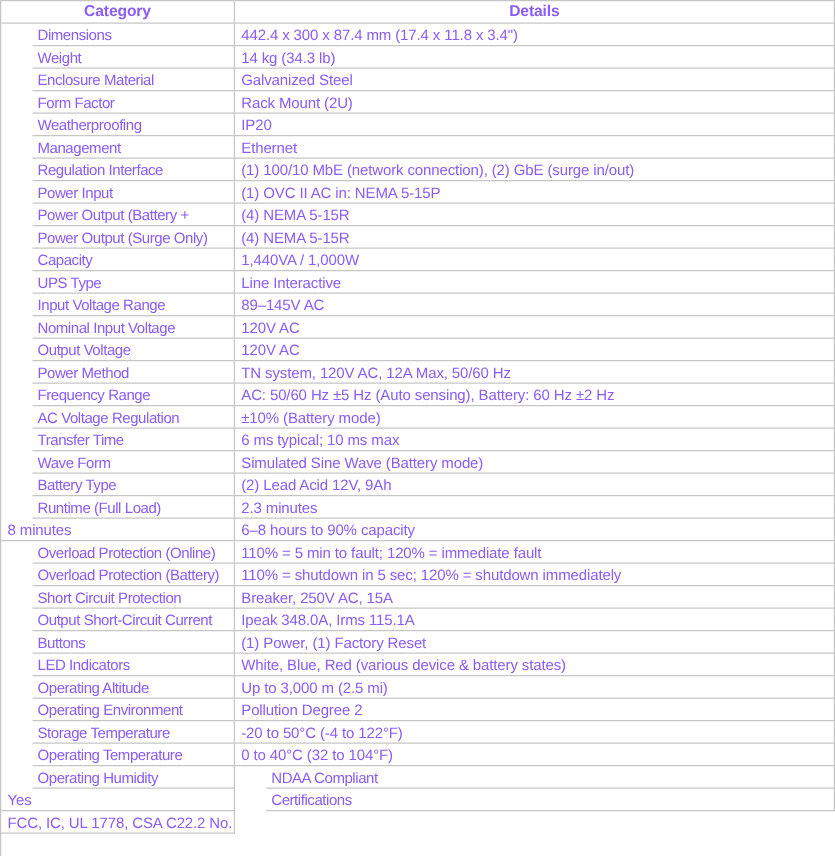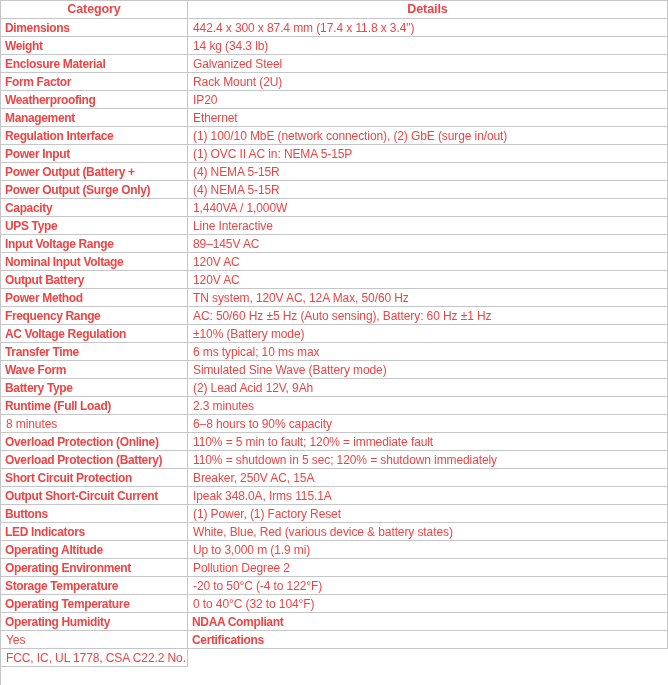--- a/index.html
+++ b/index.html
@@ -9,42 +9,43 @@
     font-family: "Liberation Sans", sans-serif;
   }
   .spec-table {
     display: grid;
     grid-template-columns: 187px 1fr;
     grid-template-rows: repeat(38, 1fr);
     width: 668px;
     height: 685px;
     border-top: 1px solid #c6c6c6;
     border-left: 1px solid #c6c6c6;
-    color: #ef4444;
+    color: #8b5cf6;
   }
   .cell {
     border-right: 1px solid #c6c6c6;
     border-bottom: 1px solid #c6c6c6;
     display: flex;
     align-items: center;
     padding: 0 4px;
     font-size: 12px;
     letter-spacing: -0.1px;
     white-space: nowrap;
     overflow: hidden;
     line-height: 1;
   }
   .cell.th {
     font-weight: bold;
     justify-content: center;
     font-size: 12.5px;
   }
   .cell.cat {
-    font-weight: bold;
+    font-weight: normal;
     letter-spacing: -0.35px;
+    margin-left: 25px;
   }
   .cell.det {
     padding-left: 5px;
   }
 </style>
 </head>
 <body>
 
 <div class="spec-table">
   <div class="cell th">Category</div>
@@ -71,26 +72,26 @@
     <div class="cell cat">Power Output (Surge Only)</div>
     <div class="cell det">(4) NEMA 5-15R</div>
     <div class="cell cat">Capacity</div>
     <div class="cell det">1,440VA / 1,000W</div>
     <div class="cell cat">UPS Type</div>
     <div class="cell det">Line Interactive</div>
     <div class="cell cat">Input Voltage Range</div>
     <div class="cell det">89–145V AC</div>
     <div class="cell cat">Nominal Input Voltage</div>
     <div class="cell det">120V AC</div>
-    <div class="cell cat">Output Battery</div>
+    <div class="cell cat">Output Voltage</div>
     <div class="cell det">120V AC</div>
     <div class="cell cat">Power Method</div>
     <div class="cell det">TN system, 120V AC, 12A Max, 50/60 Hz</div>
     <div class="cell cat">Frequency Range</div>
-    <div class="cell det">AC: 50/60 Hz ±5 Hz (Auto sensing), Battery: 60 Hz ±1 Hz</div>
+    <div class="cell det">AC: 50/60 Hz ±5 Hz (Auto sensing), Battery: 60 Hz ±2 Hz</div>
     <div class="cell cat">AC Voltage Regulation</div>
     <div class="cell det">±10% (Battery mode)</div>
     <div class="cell cat">Transfer Time</div>
     <div class="cell det">6 ms typical; 10 ms max</div>
     <div class="cell cat">Wave Form</div>
     <div class="cell det">Simulated Sine Wave (Battery mode)</div>
     <div class="cell cat">Battery Type</div>
     <div class="cell det">(2) Lead Acid 12V, 9Ah</div>
     <div class="cell cat">Runtime (Full Load)</div>
     <div class="cell det">2.3 minutes</div>
@@ -102,21 +103,21 @@
     <div class="cell det">110% = shutdown in 5 sec; 120% = shutdown immediately</div>
     <div class="cell cat">Short Circuit Protection</div>
     <div class="cell det">Breaker, 250V AC, 15A</div>
     <div class="cell cat">Output Short-Circuit Current</div>
     <div class="cell det">Ipeak 348.0A, Irms 115.1A</div>
     <div class="cell cat">Buttons</div>
     <div class="cell det">(1) Power, (1) Factory Reset</div>
     <div class="cell cat">LED Indicators</div>
     <div class="cell det">White, Blue, Red (various device &amp; battery states)</div>
     <div class="cell cat">Operating Altitude</div>
-    <div class="cell det">Up to 3,000 m (1.9 mi)</div>
+    <div class="cell det">Up to 3,000 m (2.5 mi)</div>
     <div class="cell cat">Operating Environment</div>
     <div class="cell det">Pollution Degree 2</div>
     <div class="cell cat">Storage Temperature</div>
     <div class="cell det">-20 to 50°C (-4 to 122°F)</div>
     <div class="cell cat">Operating Temperature</div>
     <div class="cell det">0 to 40°C (32 to 104°F)</div>
     <div class="cell cat">Operating Humidity</div>
     <div class="cell cat">NDAA Compliant</div>
     <div class="cell det">Yes</div>
     <div class="cell cat">Certifications</div>

